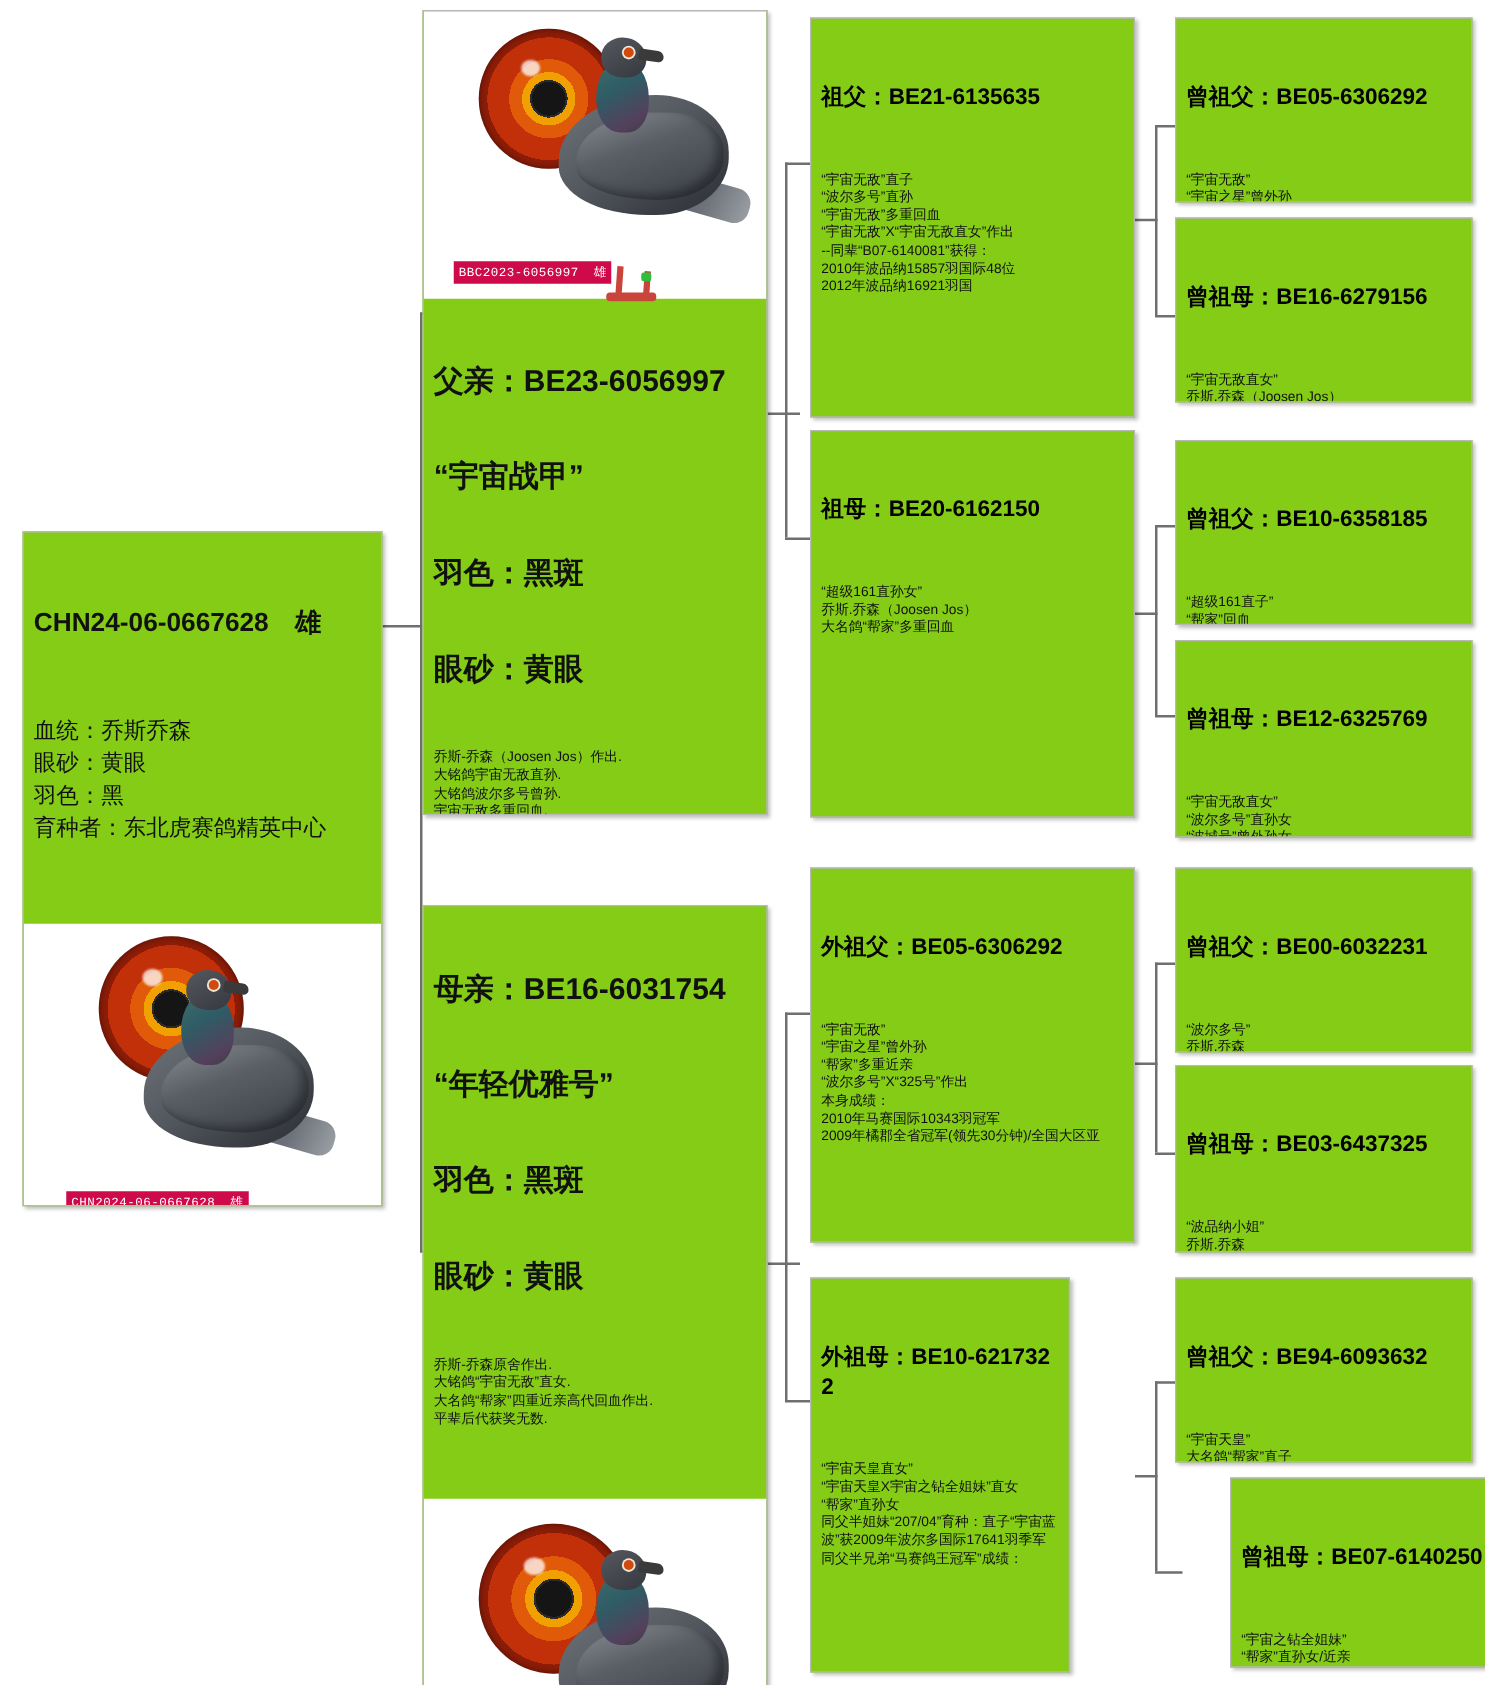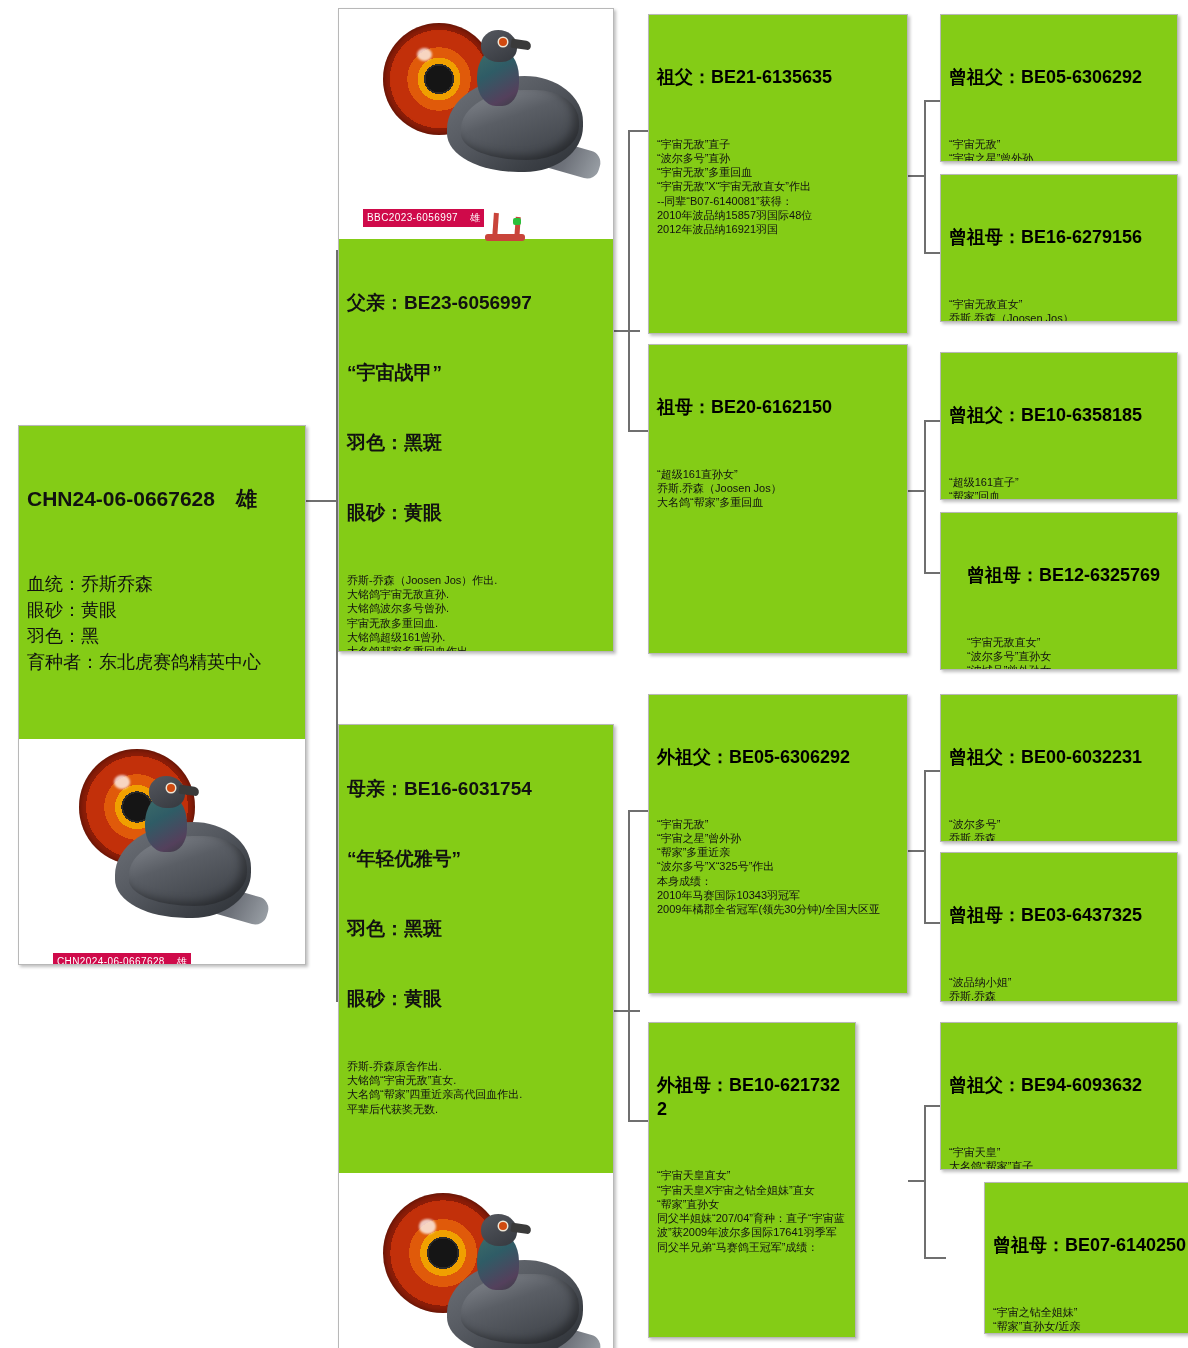--- a/index.html
+++ b/index.html
@@ -32,21 +32,21 @@
     word-break: break-all;
   }
   .hdr {
     font-weight: bold;
     font-size: 18px;
     color: #000;
     margin-bottom: 2px;
     white-space: pre-wrap;
   }
   .bigline {
-    font-size: 19px;
+    font-size: 24px;
     font-weight: bold;
     white-space: pre-wrap;
   }
   .small {
     font-size: 11px;
     line-height: 1.3;
     white-space: pre-wrap;
   }
   
   #subject .card-body { font-size: 18px; line-height: 1.45; }
@@ -161,21 +161,21 @@
   }
   .bandlabel {
     position: absolute;
     left: 6px;
     bottom: 10px;
     background: #cf0a4a;
     color: #fff;
     font-size: 10px;
     letter-spacing: 0.4px;
     padding: 2px 4px;
-    font-family: Liberation Sans, sans-serif;
+    font-family: Liberation Mono, monospace;
     white-space: nowrap;
     text-align: right;
   }
   .bandlabel .sex {
     background: #cf0a4a;
     margin-left: 12px;
   }
   
   .line {
     position: absolute;
@@ -384,21 +384,21 @@
   <div class="card" style="left:940px; top:352px; width:238px; height:148px;">
     <div class="card-body">
       <div class="hdr">曾祖父：BE10-6358185</div>
       <div class="small">“超级161直子”
 “帮家”回血
 乔斯.乔森（Joosen Jos）
 同父母兄弟“842”</div>
     </div>
   </div>
 
-  <div class="card" style="left:940px; top:512px; width:238px; height:158px;padding-left:18px;">
+  <div class="card" style="left:940px; top:512px; width:238px; height:158px;">
     <div class="card-body">
       <div class="hdr">曾祖母：BE12-6325769</div>
       <div class="small">“宇宙无敌直女”
 “波尔多号”直孙女
 “波城号”曾外孙女
 “宇宙之星”玄孙女
 “帮家”多重近亲</div>
     </div>
   </div>
 

